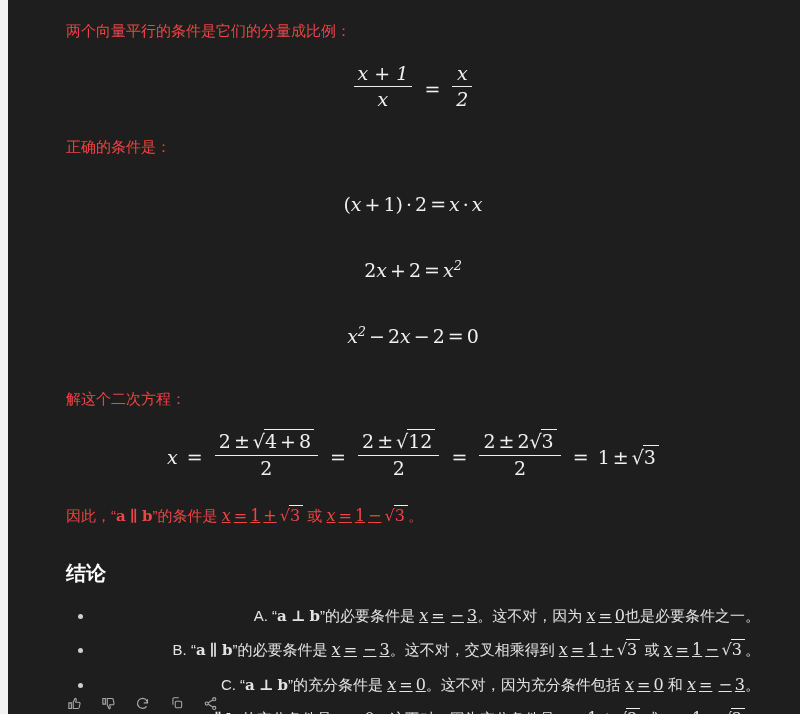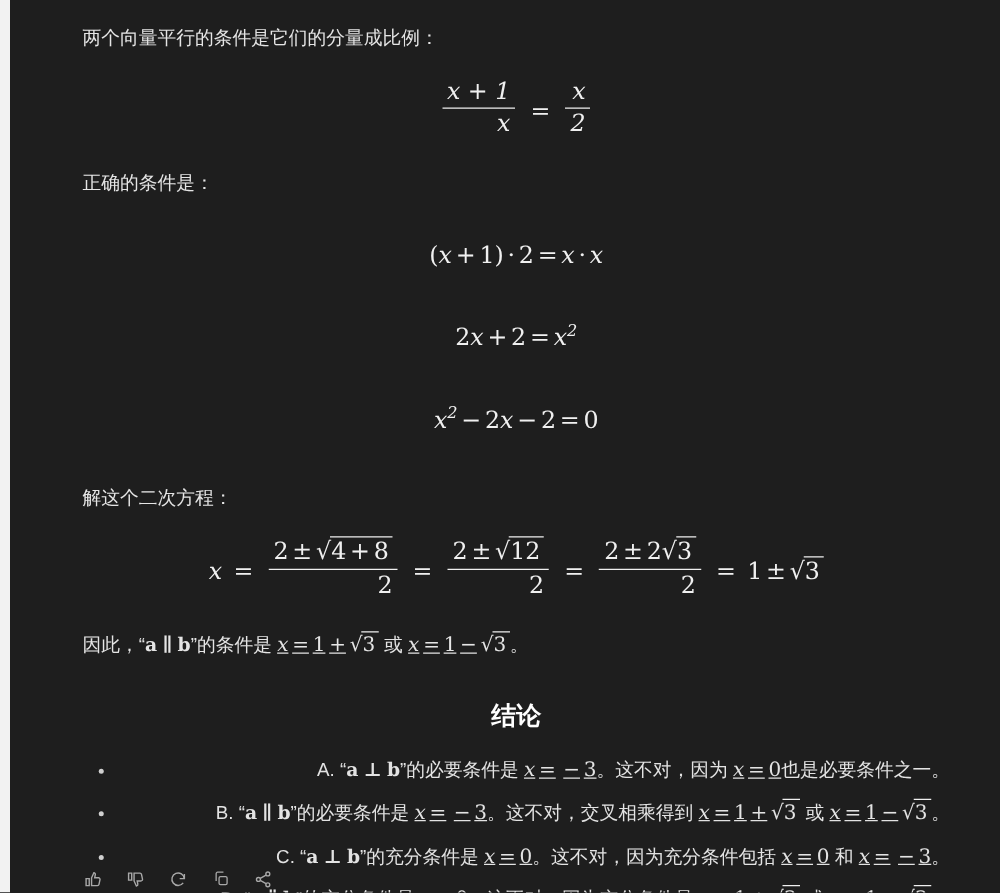--- a/index.html
+++ b/index.html
@@ -24,21 +24,21 @@
     padding: 8px 40px 0 66px;
   }
   .left-rail {
     position: absolute;
     left: 0; top: 0;
     width: 8px; height: 714px;
     background: #f2f2f2;
   }
   p.para {
     margin: 10px 0 10px 0;
-    color: #e5e5e5;
+    color: #ef4444;
   }
   .math-block {
     text-align: center;
     margin: 18px 0 22px 0;
     font-family: "DejaVu Serif", serif;
     font-style: italic;
     font-size: 19px;
     color: #f0f0f0;
   }
   .math-block.tall { margin: 28px 0 34px 0; }
@@ -48,21 +48,21 @@
   .inline-math {
     font-family: "DejaVu Serif", serif;
     font-style: italic;
     font-size: 16px;
     white-space: nowrap;
     text-decoration: underline;
   }
   .frac {
     display: inline-block;
     vertical-align: -0.55em;
-    text-align: right;
+    text-align: center;
     margin: 0 3px;
   }
   .frac > .num {
     display: block;
     padding: 0 4px 1px 4px;
     border-bottom: 1px solid #f0f0f0;
     line-height: 1.25;
   }
   .frac > .den {
     display: block;
@@ -82,21 +82,20 @@
   sup.exp {
     font-size: 0.68em;
     vertical-align: super;
     font-style: italic;
   }
   h2.section-title {
     font-size: 20px;
     font-weight: bold;
     color: #ffffff;
     margin: 26px 0 12px 0;
-    text-align: center;
   }
   ul.conclusion-list {
     margin: 6px 0 18px 0;
     padding-left: 28px;
   }
   ul.conclusion-list li {
     margin: 7px 0;
     color: #e3e3e3;
     text-align: right;
   }

